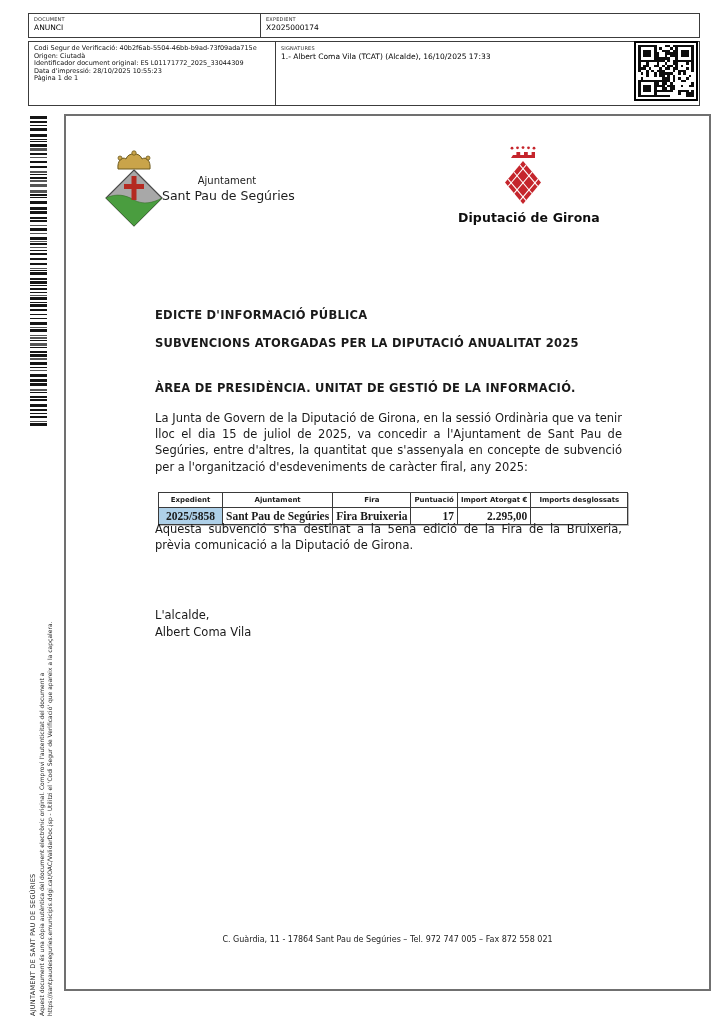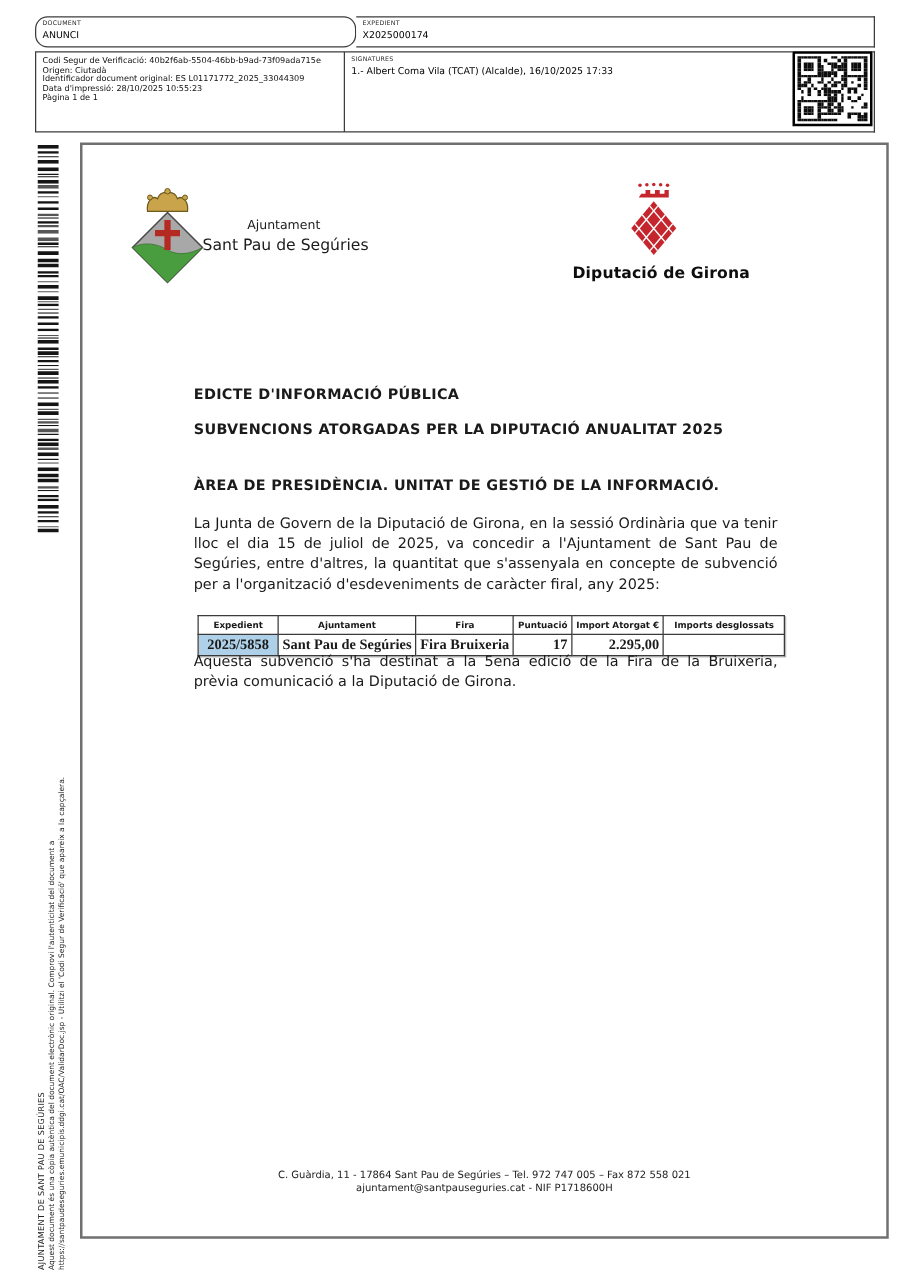--- a/index.html
+++ b/index.html
@@ -5,21 +5,21 @@
   * { margin:0; padding:0; box-sizing:border-box; }
   html,body { background:#e8e8e8; }
   .page {
     position:relative; width:724px; height:1024px; background:#ffffff;
     font-family:"DejaVu Sans", sans-serif; color:#1a1a1a; overflow:hidden;
     margin:0 auto; box-shadow:0 0 4px rgba(0,0,0,.25);
   }
   
   .hdr-row1 { position:absolute; left:28px; top:13px; width:672px; height:25px; display:flex; }
   .hdr-row1 .cell { border:1px solid #3c3c3c; background:#fff; padding:2px 5px; overflow:hidden; }
-  .hdr-row1 .c-doc { width:257px;border-radius:10px; }
+  .hdr-row1 .c-doc { width:233px; }
   .hdr-row1 .c-org { width:215px; border-left:none; }
   .hdr-row1 .c-exp { flex:1; border-left:none; }
   .hdr-label { font-size:5px; letter-spacing:.2px; color:#2b2b2b; }
   .hdr-value { font-size:7.5px; color:#000; margin-top:1px; white-space:nowrap; }
   .hdr-row2 { position:absolute; left:28px; top:41px; width:672px; height:65px; display:flex; }
   .hdr-row2 .cell { border:1px solid #3c3c3c; background:#fff; padding:3px 5px; position:relative; }
   .hdr-row2 .c-meta { width:248px; }
   .hdr-row2 .c-sig { flex:1; border-left:none; }
   .meta-line { font-size:6.5px; line-height:7.6px; white-space:nowrap; color:#111; }
   
@@ -771,19 +771,22 @@
         <td class="w2">Fira Bruixeria</td>
         <td class="w3 td-center">17</td>
         <td class="w4 td-right">2.295,00</td>
         <td class="w5"></td>
       </tr>
     </tbody>
   </table>
 
   <div class="para2">Aquesta subvenció s'ha destinat a la 5ena edició de la Fira de la Bruixeria, prèvia comunicació a la Diputació de Girona.</div>
 
+  <div class="sig">
+    <div>L'alcalde,</div>
+    <div>Albert Coma Vila</div>
+  </div>
 
   <div class="footer">
     <div>C. Guàrdia, 11 - 17864 Sant Pau de Segúries – Tel. 972 747 005 – Fax 872 558 021</div>
-    <div>ajuntament@santpauseguries.cat - NIF P1718600H</div>
   </div>
 
 </div>
 
 </body></html>

